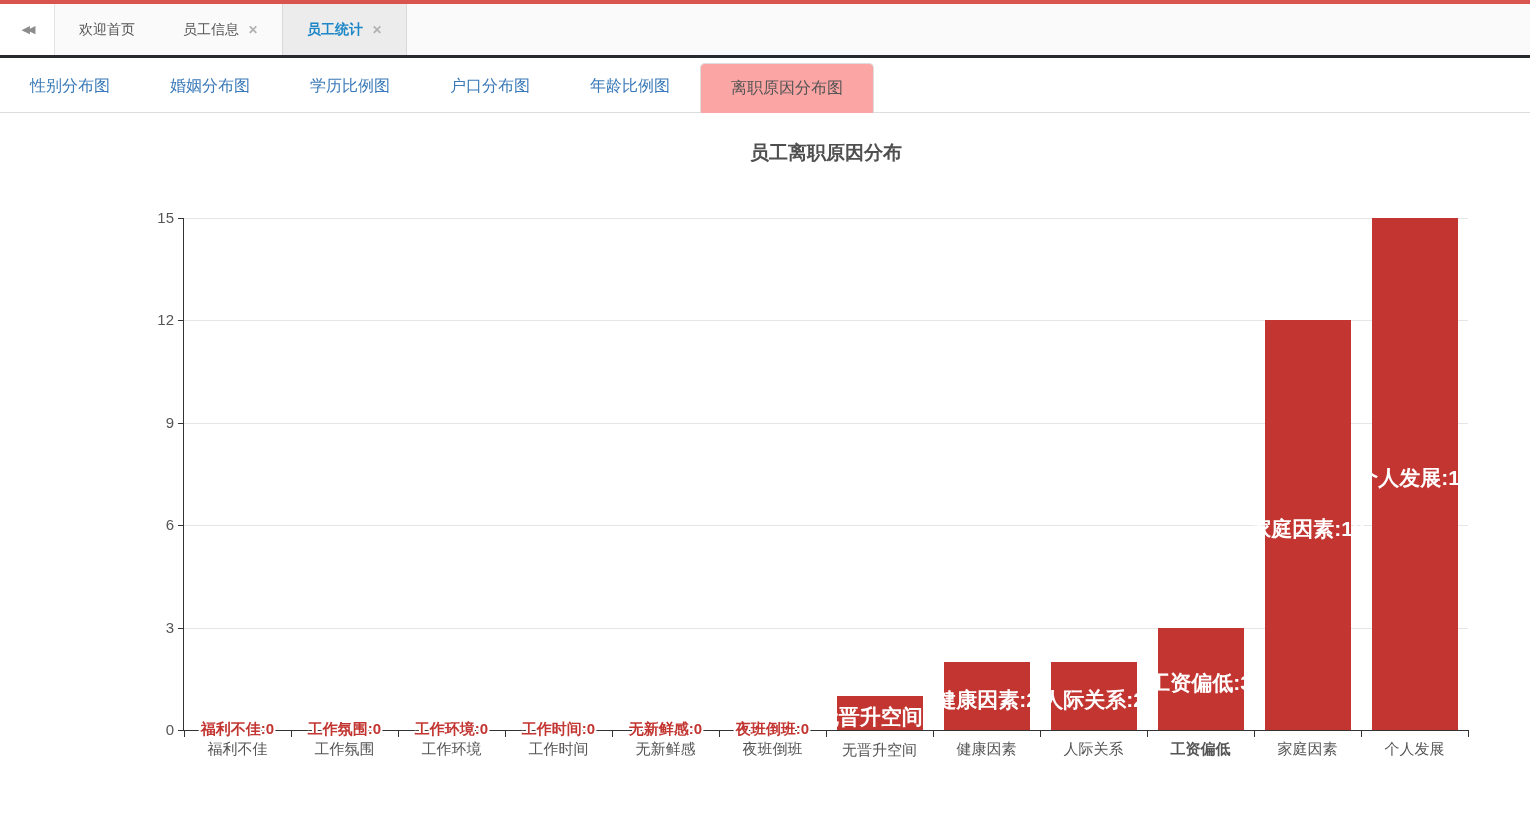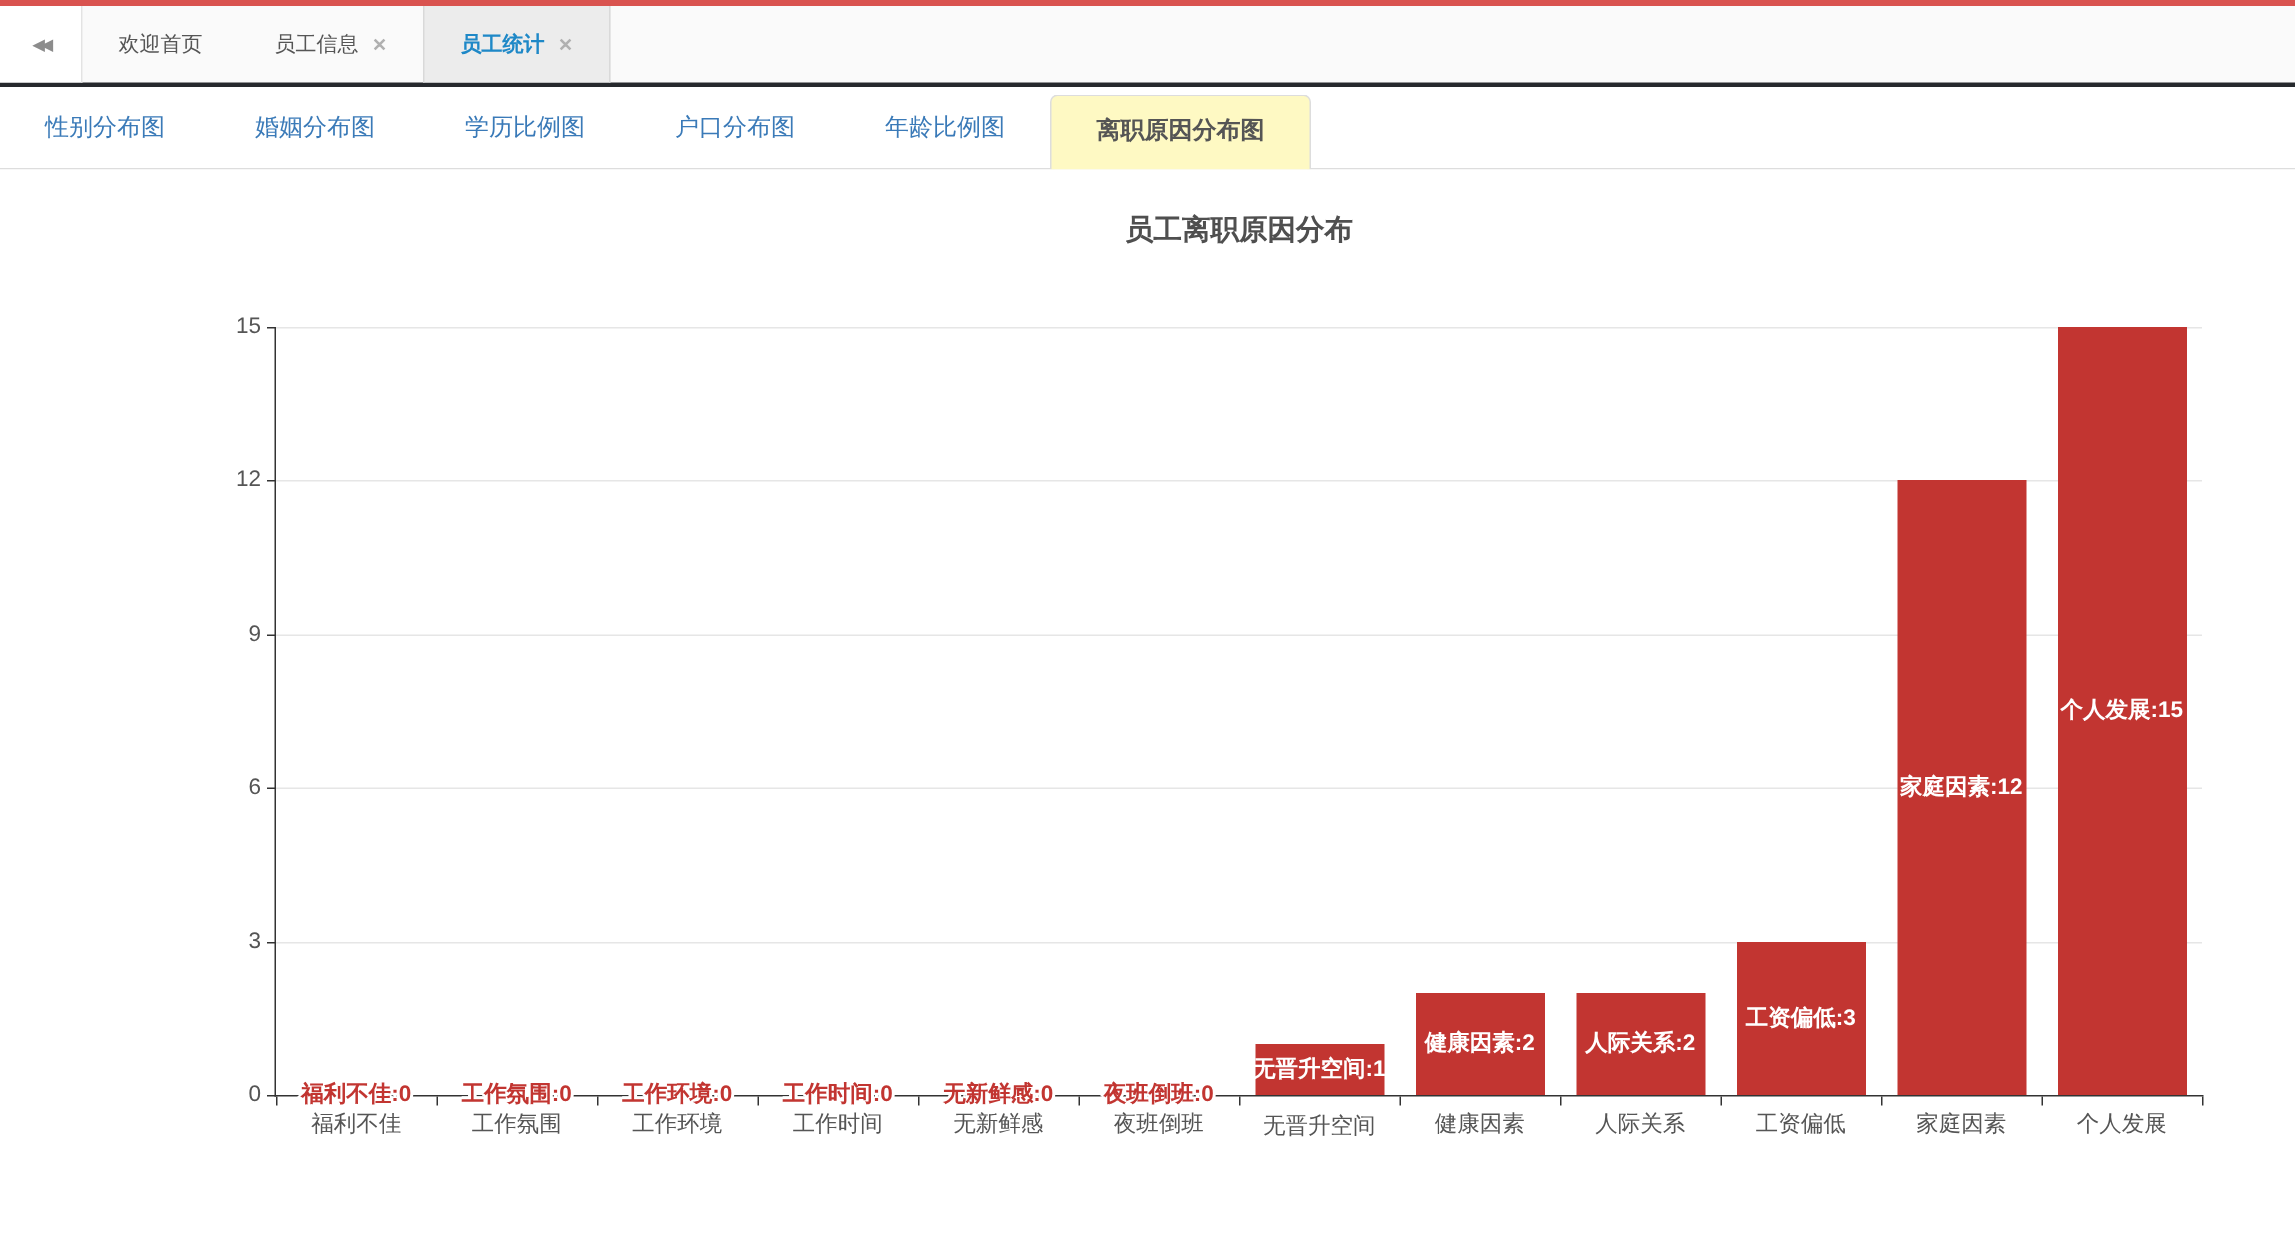--- a/index.html
+++ b/index.html
@@ -26,37 +26,37 @@
   .tab-close { color:#b0b0b0; font-size:12px; font-weight:bold; }
 
   .dark-divider { height:3px; background:#26292d; }
 
   .sub-tab-bar {
     height:55px; background:#fff; border-bottom:1px solid #ddd;
     display:flex; align-items:flex-end;
   }
   .sub-tab { padding:0 30px; line-height:53px; font-size:16px; color:#3a7ab8; cursor:pointer; white-space:nowrap; }
   .sub-tab.active {
-    color:#555; background:#fef9c3; border:1px solid #ddd; border-bottom:none;
-    border-radius:5px 5px 0 0; line-height:48px; height:50px; margin-bottom:-1px;font-weight:bold;
+    color:#555; background:#fca5a5; border:1px solid #ddd; border-bottom:none;
+    border-radius:5px 5px 0 0; line-height:48px; height:50px; margin-bottom:-1px;
   }
 
   .chart-region { position:relative; height:724px; background:#fff; }
   .chart-title {
     position:absolute; left:184px; width:1284px; top:27px; text-align:center;
     font-size:19px; font-weight:bold; color:#4f4f4f;
   }
   .axis-line { position:absolute; background:#333; }
   .gridline { position:absolute; height:1px; background:#e6e6e6; }
   .ytick { position:absolute; width:6px; height:1px; background:#333; }
   .xtick { position:absolute; width:1px; height:6px; background:#333; }
   .ylabel { position:absolute; width:44px; text-align:right; font-size:15px; color:#555; }
   .bar { position:absolute; }
   .bar-label {
-    position:absolute; text-align:center; font-size:15px; font-weight:bold;
+    position:absolute; text-align:center; font-size:21px; font-weight:bold;
     color:#fff; white-space:nowrap;
   }
   .zero-label {
     position:absolute; text-align:center; font-size:15px; font-weight:bold;
     white-space:nowrap;
     text-shadow:-1px -1px 0 #fff,1px -1px 0 #fff,-1px 1px 0 #fff,1px 1px 0 #fff,
                 -2px 0 0 #fff,2px 0 0 #fff,0 -2px 0 #fff,0 2px 0 #fff;
   }
   .cat-label { position:absolute; text-align:center; font-size:15px; color:#555; }
 </style>
@@ -143,20 +143,20 @@
     <div class="bar-label" style="left: 814px; width: 131px; top: 590px;">无晋升空间:1</div>
     <div class="cat-label" style="left: 826px; width: 107px; top: 608px; margin-top: 20px;">无晋升空间</div>
     <div class="bar" style="left: 944px; top: 549px; width: 86px; height: 68px; background: rgb(194, 53, 49);"></div>
     <div class="bar-label" style="left: 921px; width: 131px; top: 573px;">健康因素:2</div>
     <div class="cat-label" style="left: 933px; width: 107px; top: 627px;">健康因素</div>
     <div class="bar" style="left: 1051px; top: 549px; width: 86px; height: 68px; background: rgb(194, 53, 49);"></div>
     <div class="bar-label" style="left: 1028px; width: 131px; top: 573px;">人际关系:2</div>
     <div class="cat-label" style="left: 1040px; width: 107px; top: 627px;">人际关系</div>
     <div class="bar" style="left: 1158px; top: 515px; width: 86px; height: 102px; background: rgb(194, 53, 49);"></div>
     <div class="bar-label" style="left: 1135px; width: 131px; top: 556px; text-align: center;">工资偏低:3</div>
-    <div class="cat-label" style="left: 1147px; width: 107px; top: 627px;">工资偏低</div>
+    <div class="cat-label" style="left: 1147px; width: 107px; top: 627px; font-weight: bold;">工资偏低</div>
     <div class="bar" style="left: 1265px; top: 207px; width: 86px; height: 410px; background: rgb(194, 53, 49);"></div>
     <div class="bar-label" style="left: 1242px; width: 131px; top: 402px;">家庭因素:12</div>
     <div class="cat-label" style="left: 1254px; width: 107px; top: 627px;">家庭因素</div>
     <div class="bar" style="left: 1372px; top: 105px; width: 86px; height: 512px; background: rgb(194, 53, 49);"></div>
     <div class="bar-label" style="left: 1349px; width: 131px; top: 351px;">个人发展:15</div>
     <div class="cat-label" style="left: 1361px; width: 107px; top: 627px;">个人发展</div>
   </div>
 
 </body></html>

